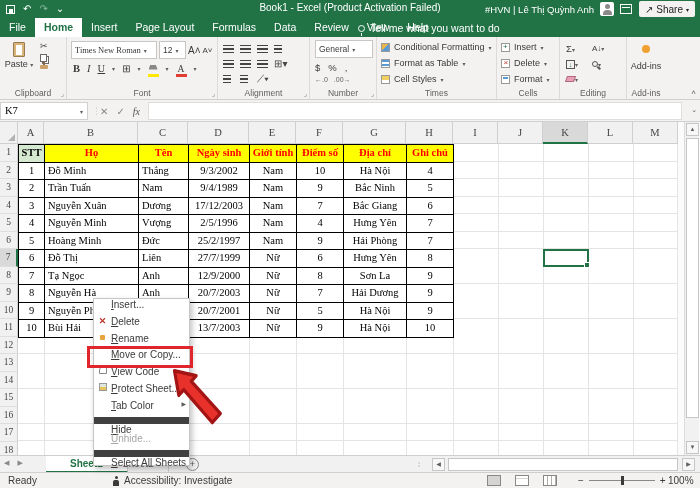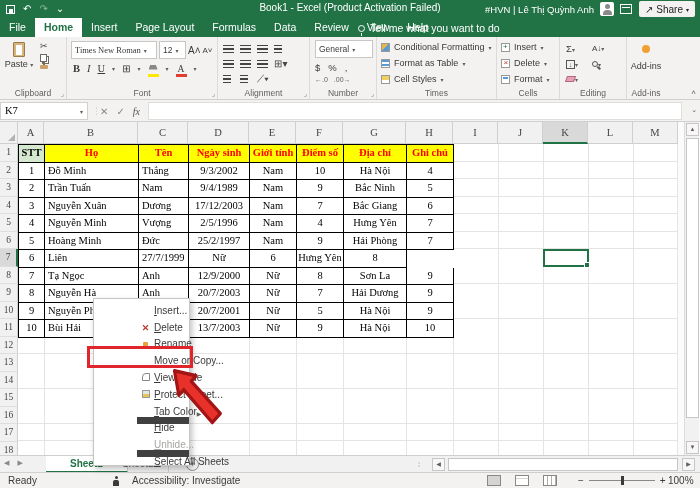--- a/index.html
+++ b/index.html
@@ -140,21 +140,21 @@
   .selbox { position:absolute; left:525px; top:105px; width:46px; height:18px; border:2px solid #217346; background:transparent; }
   .selbox::after { content:""; position:absolute; right:-3px; bottom:-3px; width:4px; height:4px; background:#217346; border:1px solid #fff; }
 
   .vscroll { position:absolute; left:684px; top:0; width:15px; height:333px; background:#f1f1f1; border-left:1px solid #dcdcdc; }
   .vs-btn { position:absolute; left:1px; width:13px; height:13px; background:#f7f7f7; border:1px solid #c8c6c4; color:#605e5c; font-size:6px; text-align:center; line-height:11px; }
   .vs-up { top:1px; } .vs-down { bottom:1px; }
   .vs-thumb { position:absolute; left:1px; top:16px; width:13px; height:280px; background:#fff; border:1px solid #c8c6c4; }
 
   
   .ctxmenu { position:absolute; left:93px; top:298px; width:97px; height:168px; background:#fff; border:1px solid #c8c6c4; box-shadow:2px 3px 6px rgba(0,0,0,.25); z-index:50; }
-  .mi { display:flex; align-items:flex-end; height:16.8px; font-size:10px; color:#3b3a39;margin-left:43px; }
+  .mi { display:flex; align-items:flex-start; height:16.8px; font-size:10px; color:#3b3a39; }
   .mi-icon { width:17px; text-align:center; flex:none; font-size:8px; }
   .mi-label { display:block; white-space:nowrap; }
   .mi-label::first-letter { text-decoration:underline; }
   .mi.disabled .mi-label { color:#a8a6a4; }
   .mi .sub-arrow { margin-left:auto; margin-right:3px; font-size:6px; color:#605e5c; }
   .mi.septop { border-top:7px solid #404040; }
   .del-x { color:#c0392b; font-weight:bold; font-size:9px; }
   .ren-dot { display:inline-block; width:5px; height:5px; background:#e8a33d; border-radius:1px; }
   .vc-ic { display:inline-block; width:8px; height:8px; border:1px solid #8a8886; border-radius:50% 0 0 0; position:relative; }
   .ps-ic { display:inline-block; width:8px; height:8px; border:1px solid #999; background:linear-gradient(to bottom,#dfe9df 55%,#e8c35a 55%); }
@@ -171,21 +171,21 @@
   .stab2 { left:108px; color:#555; border-right:1px solid #cfcfcf; padding:2px 14px; }
   .newsheet { position:absolute; left:186px; top:2px; width:13px; height:13px; border-radius:50%; border:1px solid #8a8886; color:#605e5c; text-align:center; line-height:11px; font-size:9px; }
   .hs-sizer { position:absolute; left:418px; top:4px; color:#b0aeac; font-size:8px; letter-spacing:1px; }
   .hs-btn { position:absolute; top:2px; width:13px; height:13px; background:#f7f7f7; border:1px solid #c8c6c4; color:#605e5c; font-size:6px; text-align:center; line-height:11px; }
   .hs-left { left:432px; } .hs-right { left:682px; }
   .hs-thumb { position:absolute; left:448px; top:2px; width:230px; height:13px; background:#fff; border:1px solid #c8c6c4; }
 
   
   .statusbar { position:absolute; left:0; top:472px; width:700px; height:16px; background:#f3f2f1; border-top:1px solid #d2d0ce; font-size:10px; color:#3b3a39; }
   .ready { position:absolute; left:8px; top:2px; }
-  .acc { position:absolute; left:112px; top:2px; display:flex; gap:12px; align-items:center; }
+  .acc { position:absolute; left:112px; top:2px; display:flex; gap:4px; align-items:center; }
   .acc-ic { display:inline-block; width:8px; height:10px; position:relative; }
   .acc-ic::before { content:""; position:absolute; left:2.5px; top:0; width:3px; height:3px; border-radius:50%; background:#3b3a39; }
   .acc-ic::after { content:""; position:absolute; left:1px; top:4px; width:6px; height:6px; border-radius:2px 2px 0 0; background:#3b3a39; }
   .views { position:absolute; left:487px; top:2px; display:flex; gap:14px; }
   .view-ic { width:14px; height:11px; border:1px solid #8a8886; background:#fff; }
   .view-ic.normal { background:#d6d4d2; }
   .view-ic.pagelayout { background:linear-gradient(#fff 2px, #d6d4d2 2px 3px, #fff 3px); }
   .view-ic.pagebreak { background:repeating-linear-gradient(to right, #fff 0 3px, #b0aeac 3px 4px); }
   .zoomctl { position:absolute; left:578px; top:2px; display:flex; align-items:center; gap:5px; }
   .ztrack { width:66px; height:1px; background:#8a8886; position:relative; }
@@ -519,20 +519,21 @@
               <span class="tc">Đức</span>
               <span class="tc">25/2/1997</span>
               <span class="tc">Nam</span>
               <span class="tc">9</span>
               <span class="tc">Hải Phòng</span>
               <span class="tc">7</span>
             </div>
 
             <div class="trow">
               <span class="tc">6</span>
+              <span class="tc">Đỗ Thị</span>
               <span class="tc">Liên</span>
               <span class="tc">27/7/1999</span>
               <span class="tc">Nữ</span>
               <span class="tc">6</span>
               <span class="tc">Hưng Yên</span>
               <span class="tc">8</span>
             </div>
 
             <div class="trow">
               <span class="tc">7</span>

